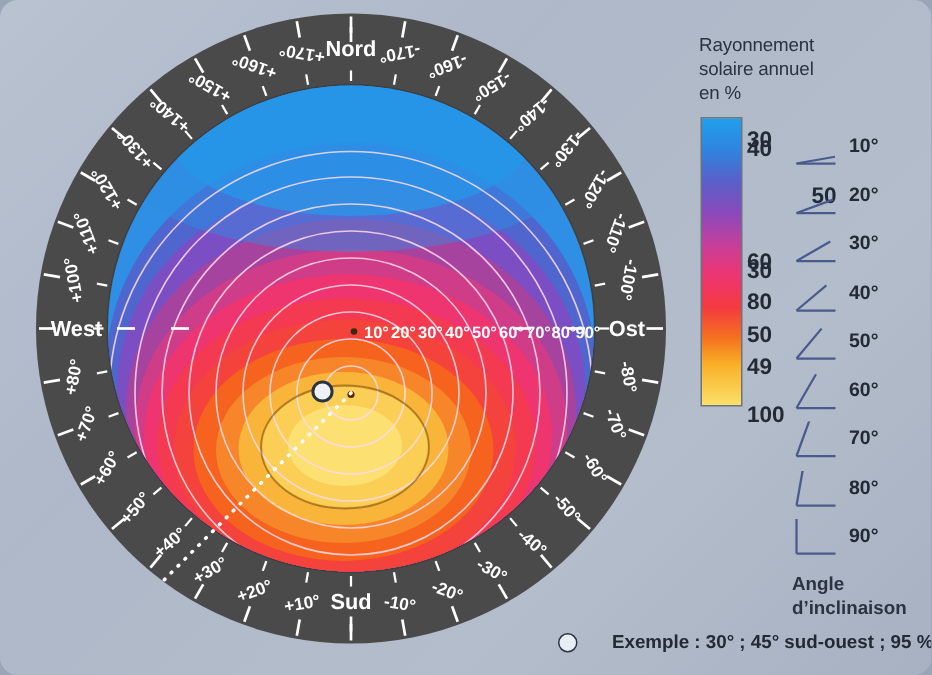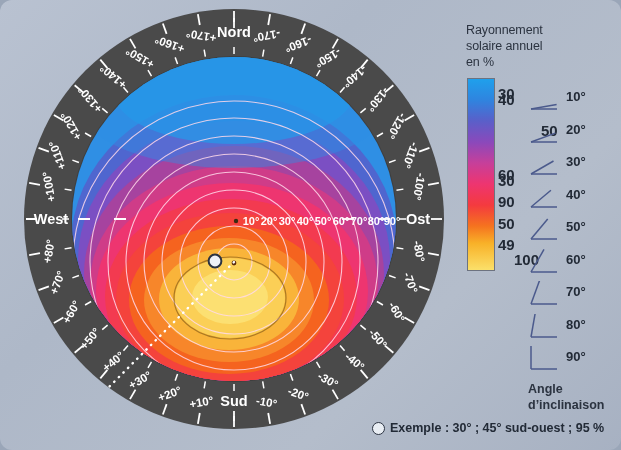--- a/index.html
+++ b/index.html
@@ -52,21 +52,21 @@
     font-size:13px;font-weight:bold;color:#222a36;line-height:1;
   }
   .angle-caption{
     position:absolute;left:62px;top:360px;width:95px;
     font-size:12.5px;font-weight:bold;color:#2b3340;line-height:1.25;
     white-space:pre-line;
   }
   
   #example{
     position:absolute;left:372px;top:421px;
-    display:flex;align-items:center;gap:5px;
+    display:flex;align-items:center;gap:23px;
   }
   #example .marker{
     width:11px;height:11px;border-radius:50%;
     background:#e9eef4;border:1.6px solid #2c3442;
     flex:0 0 auto;
   }
   #example .txt{
     font-size:12.5px;font-weight:bold;color:#222a36;white-space:nowrap;
   }
 </style>
@@ -280,24 +280,24 @@
 en %</div>
 
     <div id="ramp-wrap">
       <div id="ramp" style="background: linear-gradient(rgb(31, 160, 236) 0%, rgb(47, 132, 223) 11%, rgb(90, 95, 201) 22%, rgb(138, 73, 187) 33%, rgb(198, 63, 154) 44%, rgb(238, 53, 112) 55%, rgb(244, 58, 63) 66%, rgb(245, 115, 31) 77%, rgb(248, 177, 40) 86%, rgb(251, 224, 106) 100%);"></div>
       <div class="ramp-labels" id="ramp-labels">
           <div class="ramp-label" style="top: 8px;">30</div>
           <div class="ramp-label" style="top: 14px;">40</div>
           <div class="ramp-label" style="top: 45px; margin-left: 43px;">50</div>
           <div class="ramp-label" style="top: 89px;">60</div>
           <div class="ramp-label" style="top: 94.5px;">30</div>
-          <div class="ramp-label" style="top: 116.125px;">90</div>
+          <div class="ramp-label" style="top: 116.125px;">80</div>
           <div class="ramp-label" style="top: 137.75px;">50</div>
           <div class="ramp-label" style="top: 159.375px;">49</div>
-          <div class="ramp-label" style="top: 174px; margin-left: 16px;">100</div>
+          <div class="ramp-label" style="top: 191px;">100</div>
         </div>
     </div>
 
     <div id="angles">
         <div class="angle-row">
           <svg class="angle-ico" viewBox="0 0 34 26">
             <line x1="3" y1="23" x2="29" y2="23" stroke="#4b5a8c" stroke-width="1.5"></line>
             <line x1="3" y1="23" x2="28.61" y2="18.49" stroke="#4b5a8c" stroke-width="1.5"></line>
           </svg>
           <span class="angle-lab">10°</span>

